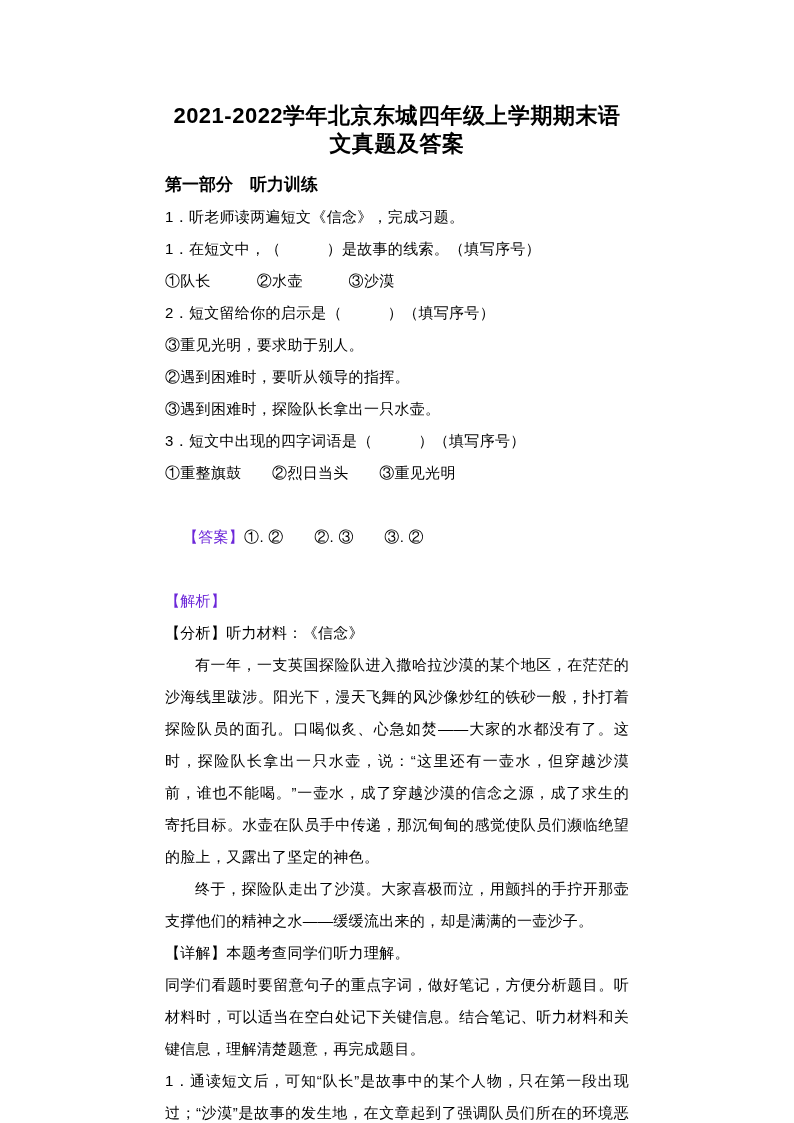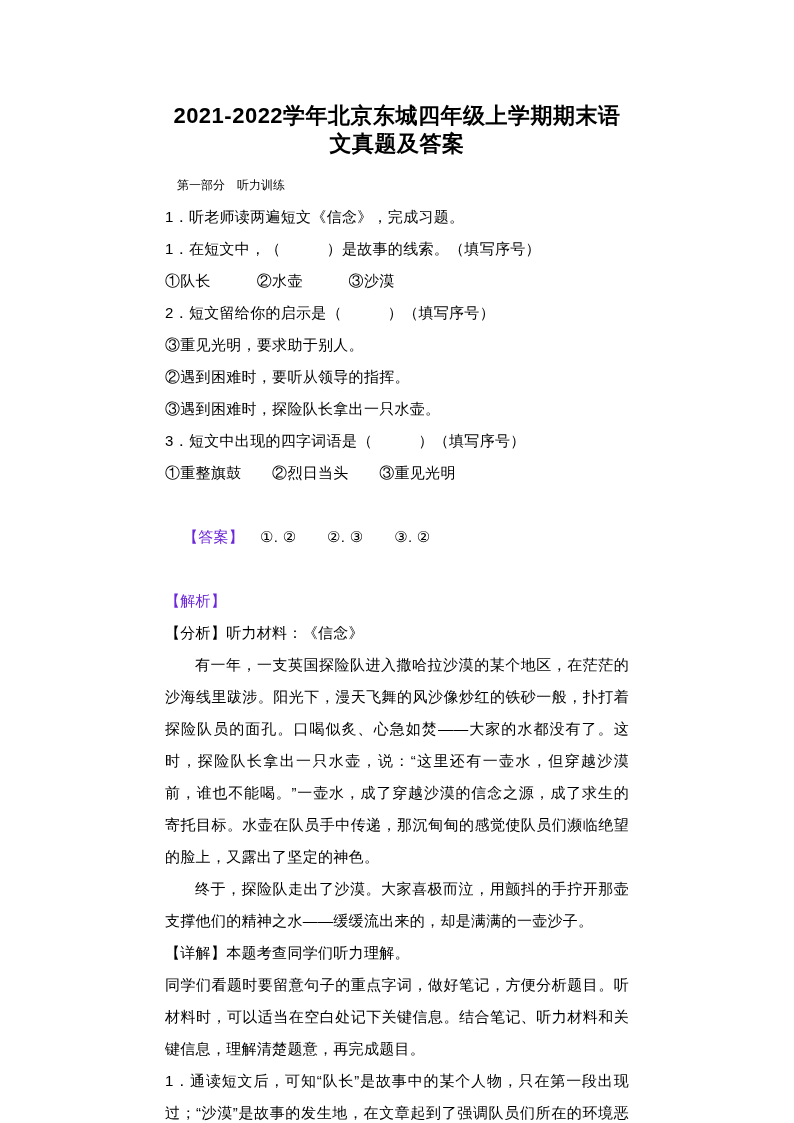--- a/index.html
+++ b/index.html
@@ -23,39 +23,38 @@
   }
   .doc-title {
     font-size: 22px;
     font-weight: bold;
     text-align: center;
     line-height: 28px;
     margin: 0 0 0 0;
     letter-spacing: 0.5px;
   }
   .section-heading {
-    font-size: 12px;
-    font-weight: normal;
+    font-size: 17px;
+    font-weight: bold;
     line-height: 20px;
-    margin: 17px 0 6px 12px;
+    margin: 17px 0 6px 0;
   }
   p.line {
     margin: 0;
     text-align: justify;
     white-space: pre-wrap;
     letter-spacing: 0.3px;
   }
   p.indent {
     text-indent: 2em;
   }
   .blue-label {
     color: #6d28d9;
   }
   .answer-values {
-    margin-left: 16px;
     white-space: pre-wrap;
   }
 </style>
 </head>
 <body>
 
 <div class="page">
 
   <h1 class="doc-title">2021-2022学年北京东城四年级上学期期末语文真题及答案</h1>
 

